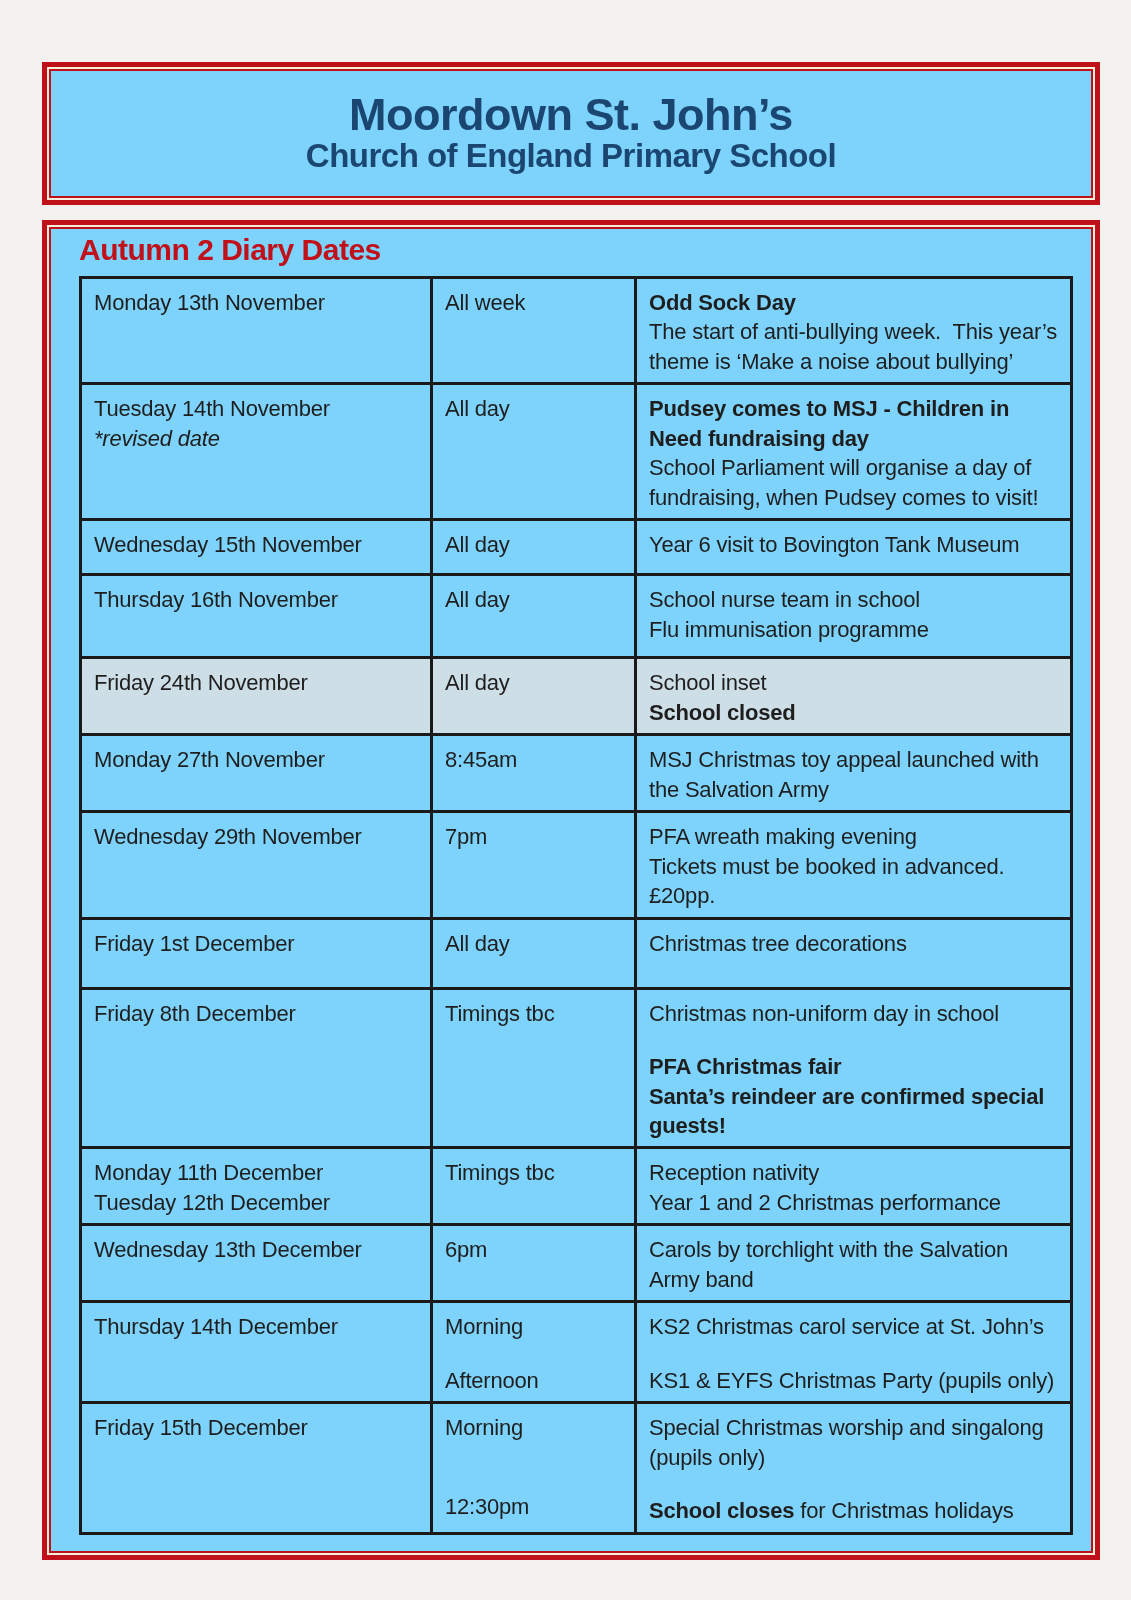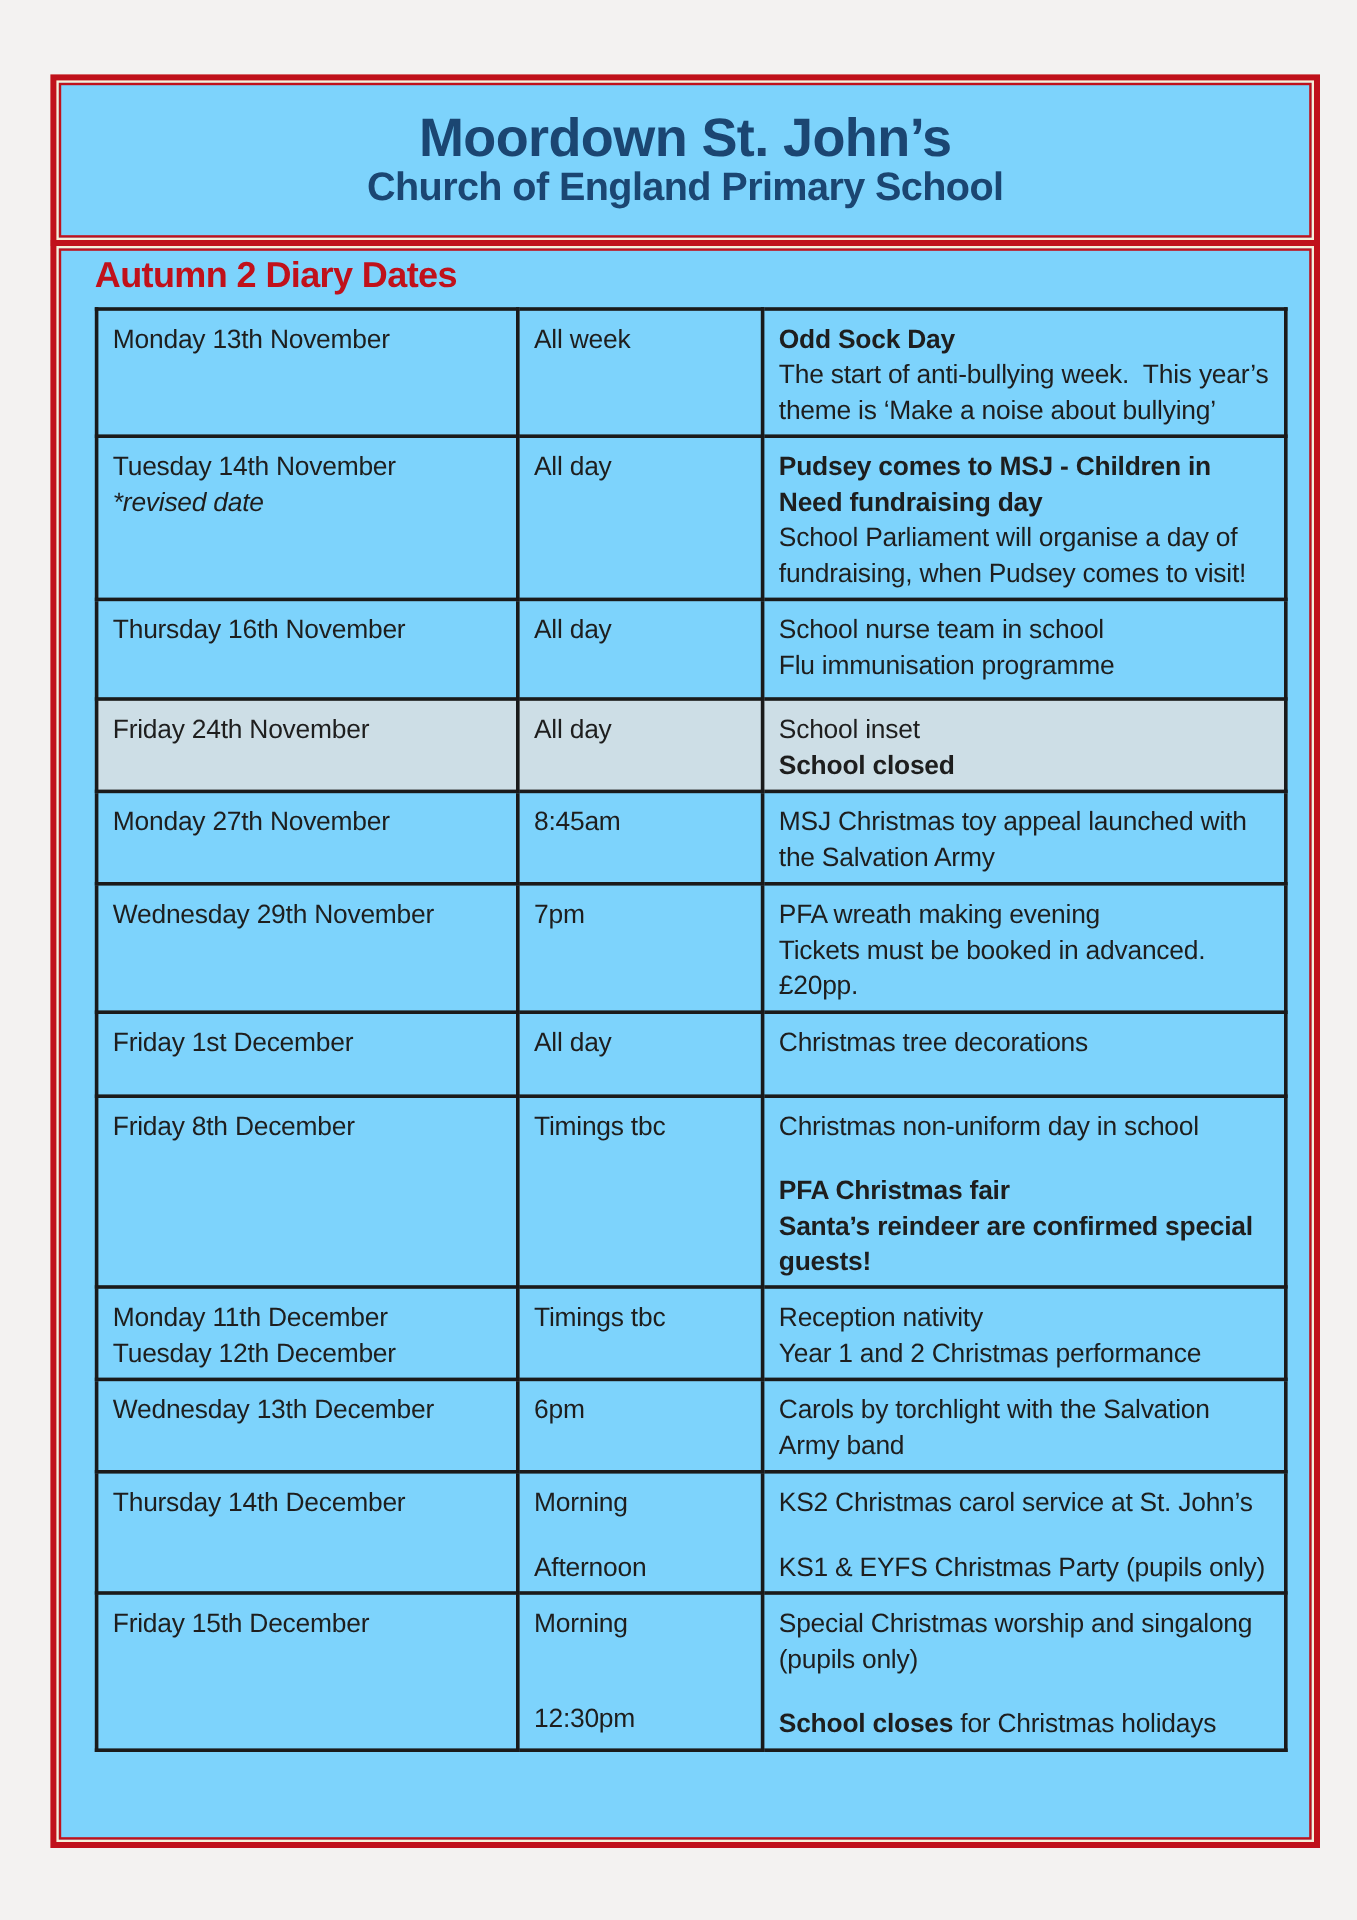--- a/index.html
+++ b/index.html
@@ -39,21 +39,21 @@
   .school-title{
     color:var(--navy);
     font-size:45px;font-weight:bold;
     line-height:1.02;letter-spacing:-0.5px;
   }
   .school-subtitle{
     color:var(--navy);
     font-size:33px;font-weight:bold;
     line-height:1.1;letter-spacing:-0.5px;text-align:center;
   }
-  .main-frame{top:200px;height:1340px;}
+  .main-frame{top:220px;height:1340px;}
   .main-inner{padding:2px 0 0 16px;}
   .section-title{
     color:var(--red);
     font-size:30px;font-weight:bold;
     margin:2px 0 9px 12px;
     letter-spacing:-0.5px;
   }
   table.diary{
     border-collapse:collapse;
     table-layout:fixed;
@@ -117,20 +117,31 @@
               <div class="line"><span class="i">*revised date</span></div>
             </td>
             <td>
               <div class="line"><span>All day</span></div>
             </td>
             <td>
               <div class="line"><span class="b">Pudsey comes to MSJ - Children in Need fundraising day</span></div>
               <div class="line"><span>School Parliament will organise a day of fundraising, when Pudsey comes to visit!</span></div>
             </td>
           </tr>
+          <tr style="height: 55px;">
+            <td>
+              <div class="line"><span>Wednesday 15th November</span></div>
+            </td>
+            <td>
+              <div class="line"><span>All day</span></div>
+            </td>
+            <td>
+              <div class="line"><span>Year 6 visit to Bovington Tank Museum</span></div>
+            </td>
+          </tr>
           <tr style="height: 83px;">
             <td>
               <div class="line"><span>Thursday 16th November</span></div>
             </td>
             <td>
               <div class="line"><span>All day</span></div>
             </td>
             <td>
               <div class="line"><span>School nurse team in school</span></div>
               <div class="line"><span>Flu immunisation programme</span></div>

